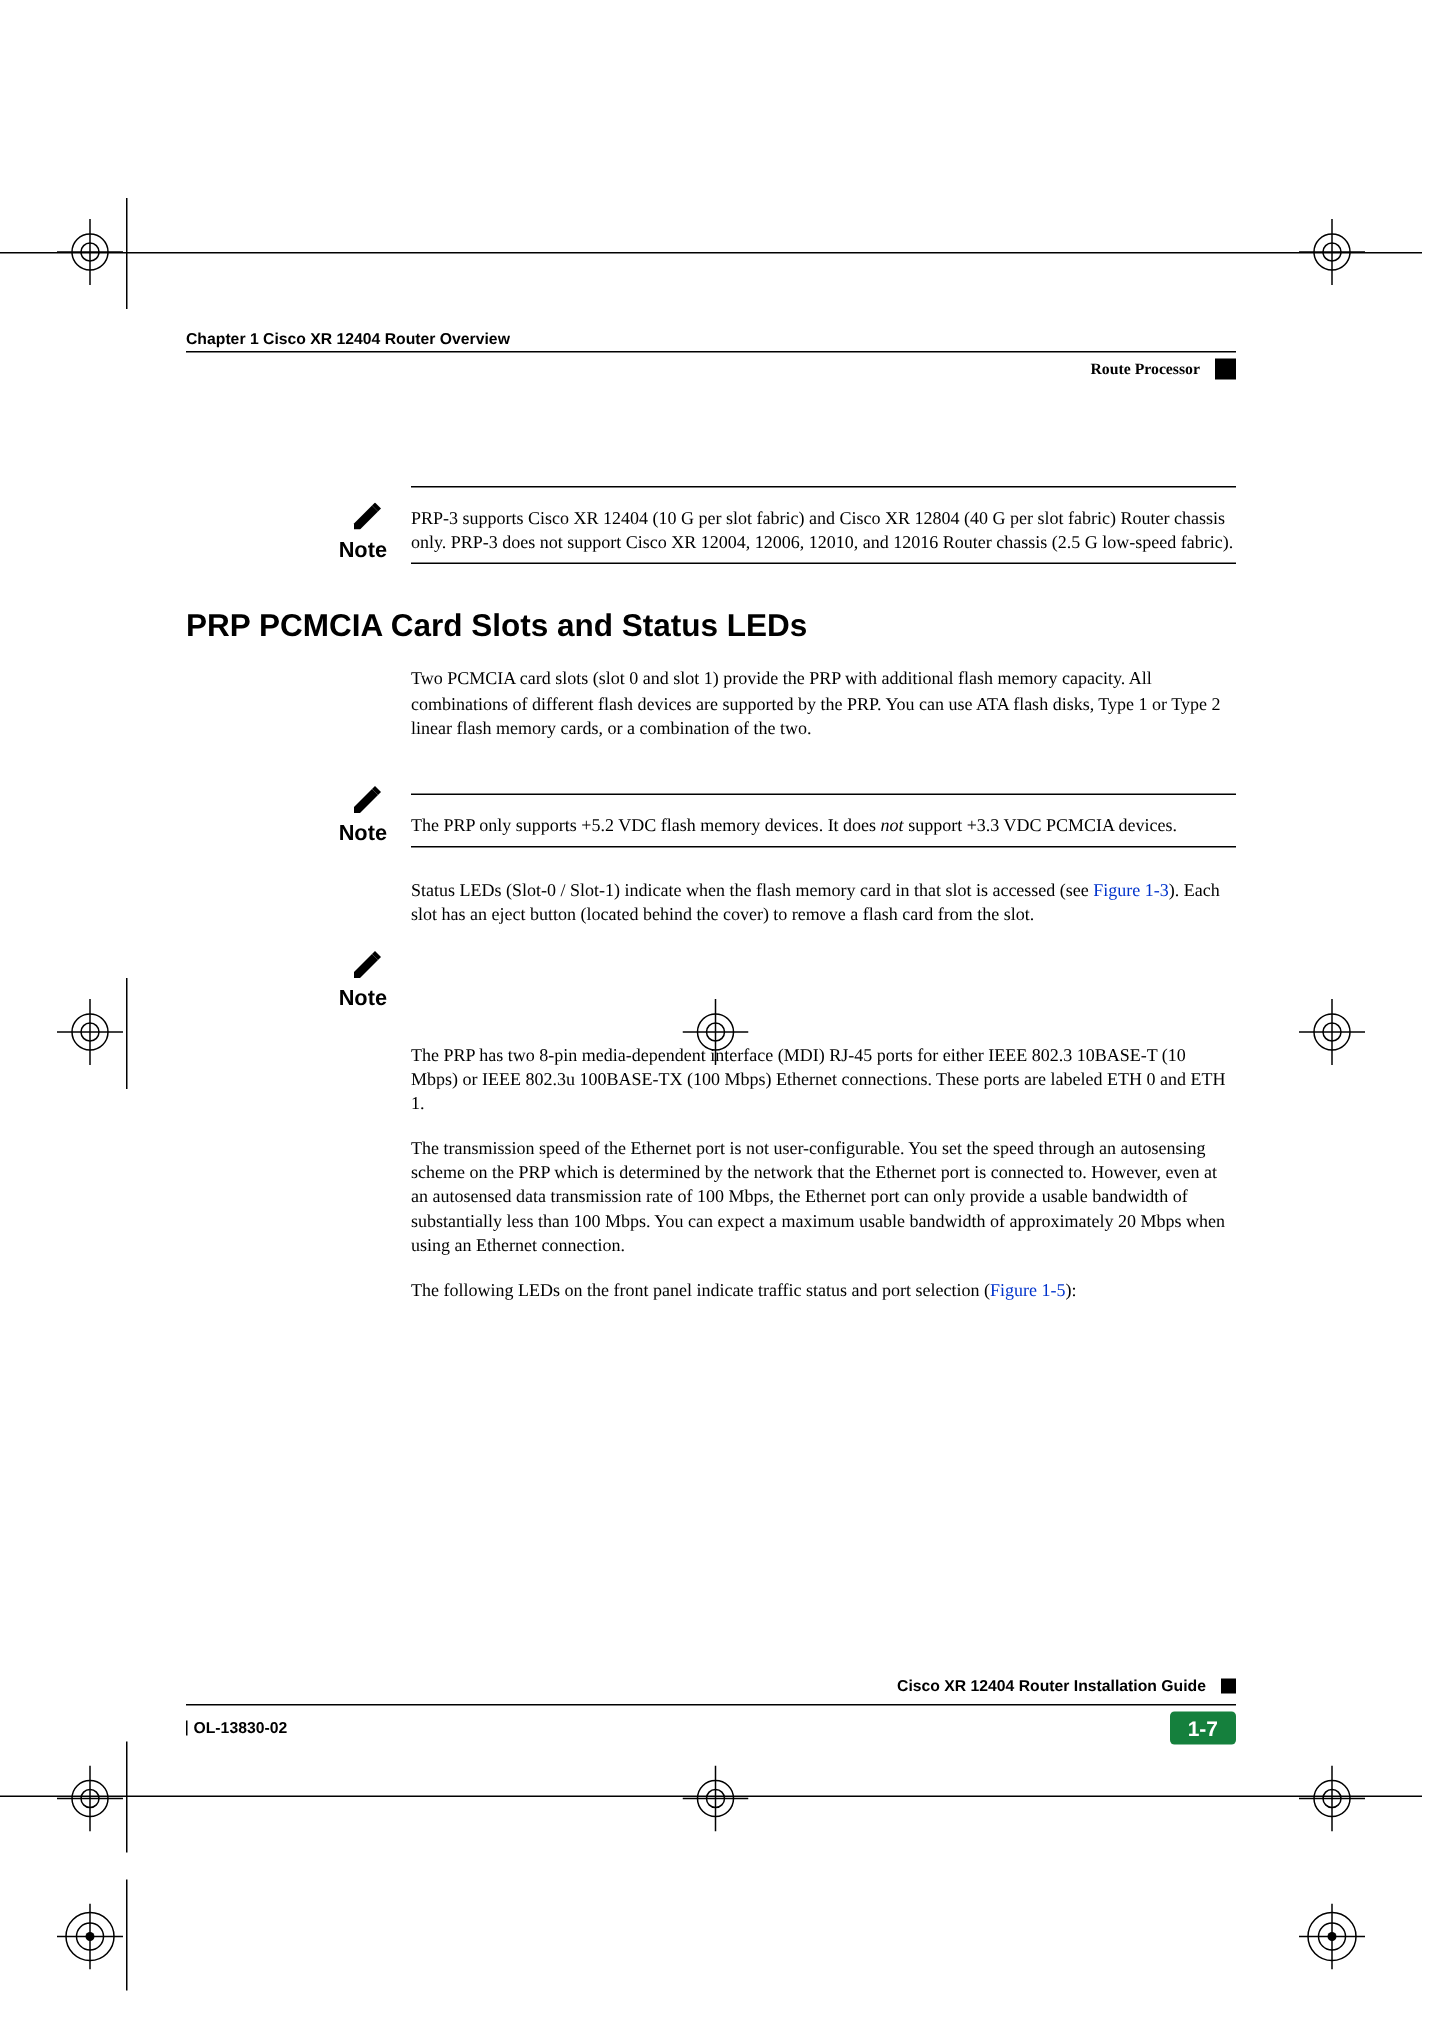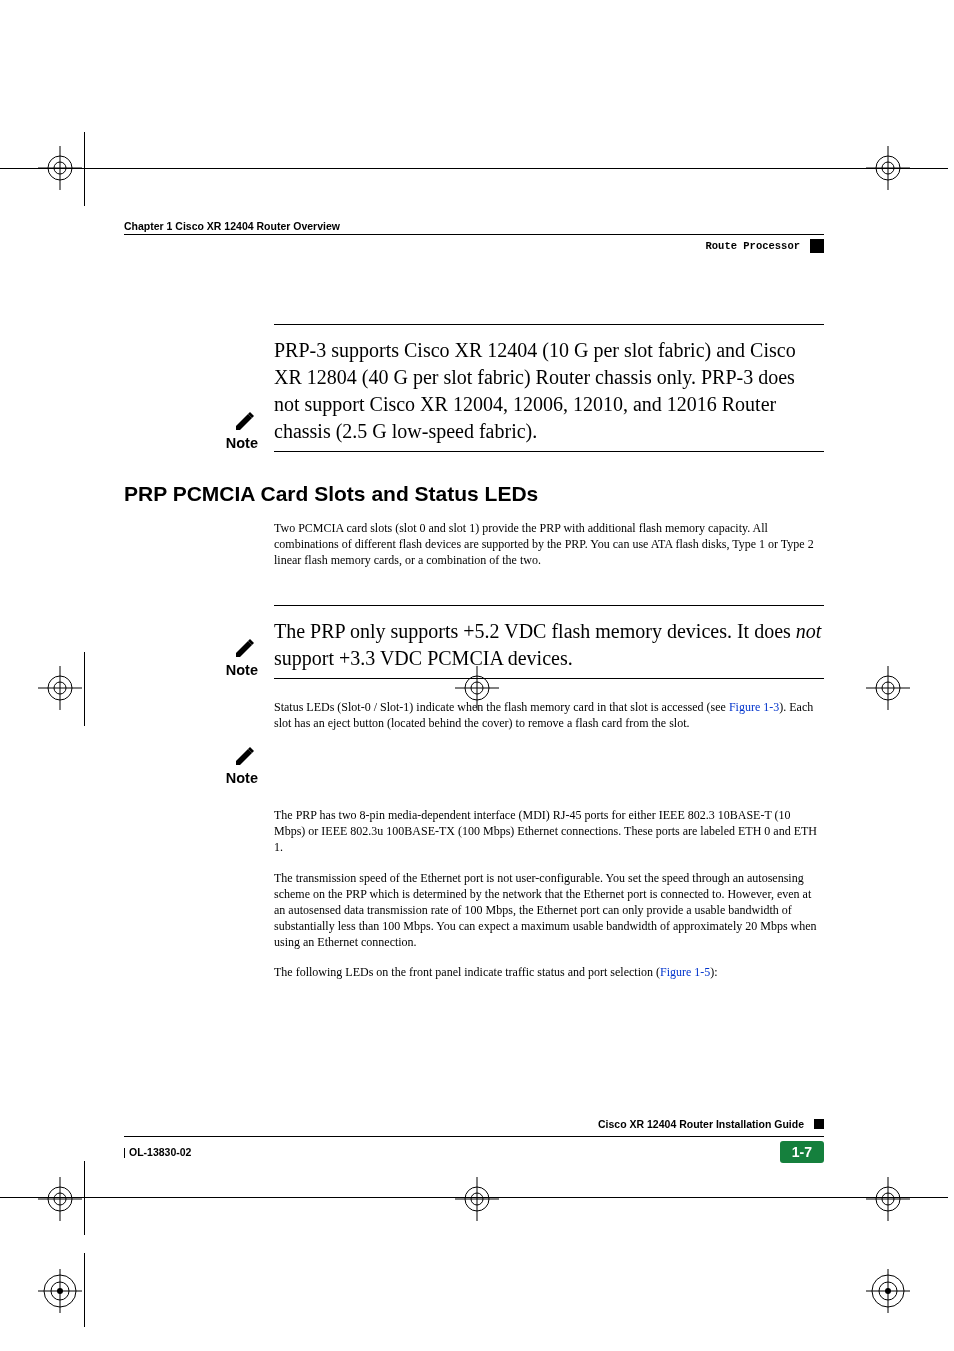--- a/index.html
+++ b/index.html
@@ -47,21 +47,21 @@
       padding-bottom: 2px;
     }
     .header-right-row {
       display: flex;
       align-items: center;
       justify-content: flex-end;
       margin-top: 4px;
       gap: 10px;
     }
     .header-right {
-      font-family: Liberation Mono, monospace;
+      font-family: Liberation Serif, serif;
       font-weight: bold;
       font-size: 10.5px;
     }
     .header-box {
       width: 14px;
       height: 14px;
       background: #000;
     }
     .content {
       position: absolute;
@@ -93,21 +93,21 @@
     .note-rule-top {
       border-top: 1px solid #000;
       height: 0;
       margin-bottom: 6px;
       margin-top: 22px;
     }
     .note-body-col {
       flex: 1;
     }
     .note-body {
-      font-size: 20px;
+      font-size: 12px;
       line-height: 1.35;
       padding-top: 6px;
     }
     .note-rule-bottom {
       border-bottom: 1px solid #000;
       height: 0;
       margin-top: 6px;
     }
     .section-heading {
       font-family: Arial, Helvetica, sans-serif;

